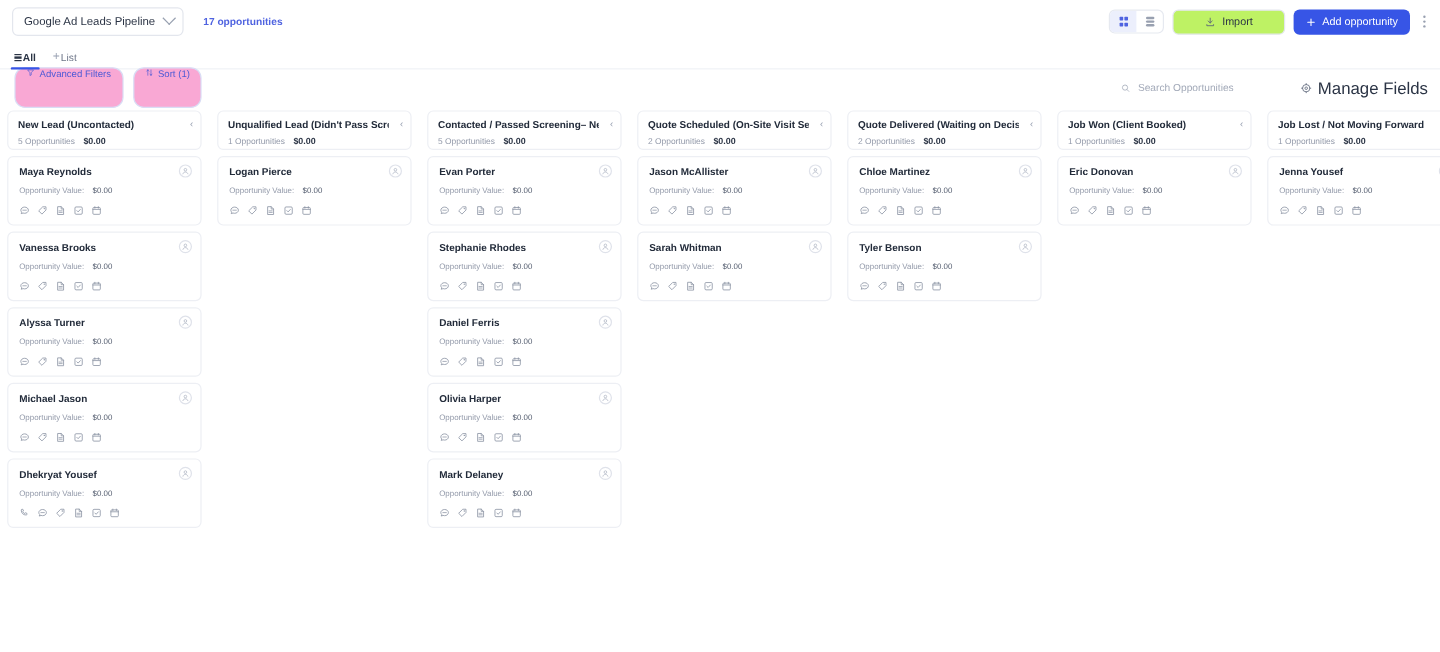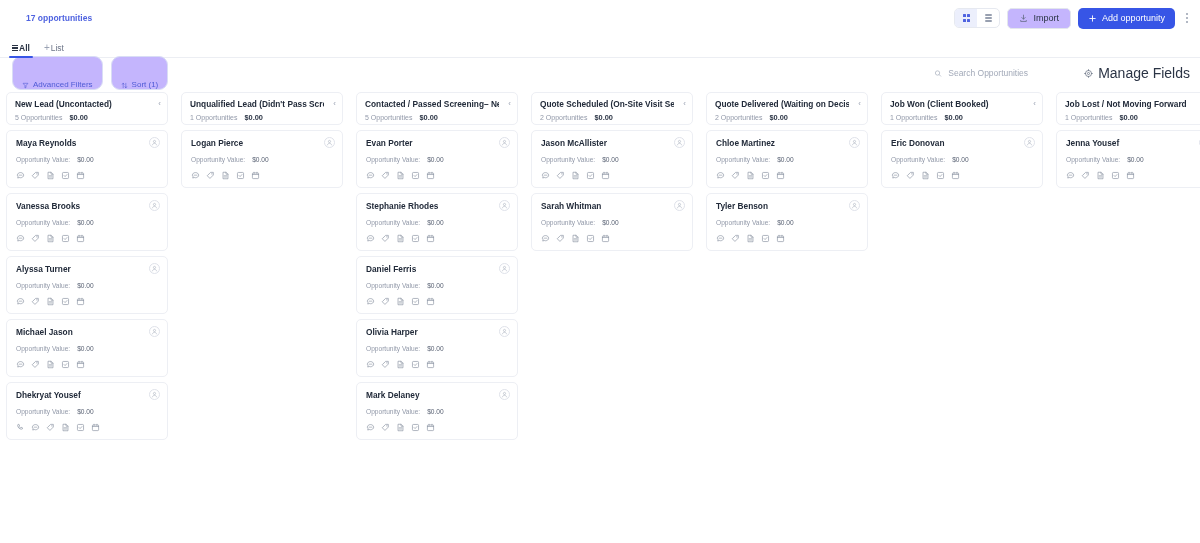--- a/index.html
+++ b/index.html
@@ -67,23 +67,23 @@
   .grid-ico { display: grid; grid-template-columns: 3.2px 3.2px; grid-template-rows: 3.2px 3.2px; gap: 1.4px; }
   .grid-ico i { background: #4f63e0; border-radius: .6px; display: block; }
   .list-ico { display: flex; flex-direction: column; gap: 1.6px; }
   .list-ico i { display: block; width: 7px; height: 1.3px; background: #98a0b0; border-radius: 1px; }
   .list-ico i:first-child { width: 7px; }
 
   .btn-import {
     display: flex; align-items: center; gap: 5px;
     height: 21px;
     border: 1px solid #e3e6ed;
-    background: #c4b5fd;
+    background: #bef264;
     border-radius: 5px;
-    padding: 0 11px;
+    padding: 0 26px;
     font-size: 9px;
     color: #2b3445;
     cursor: pointer;
   }
   .btn-add {
     display: flex; align-items: center; gap: 5px;
     height: 21px;
     background: #3755e6;
     color: #fff;
     border: none;
@@ -125,28 +125,28 @@
   .plus-ico { font-size: 10px; line-height: 1; color: #9aa2b3; }
 
   
   .filterbar {
     height: 30px;
     display: flex; align-items: center;
     padding: 0 10px 0 12px;
     background: #fff;
   }
   .pill {
-    display: flex; align-items: flex-end; gap: 4px;
+    display: flex; align-items: flex-start; gap: 4px;
     height: 34px;
     border: 1px solid #d9ddf5;
     border-radius: 9px;
     padding: 0 9px;
     font-size: 8px;
     color: #4f5bd5;
-    background: #c4b5fd;
+    background: #f9a8d4;
     margin-right: 8px;
     cursor: pointer;
     white-space: nowrap;
   }
   .filter-right { margin-left: auto; display: flex; align-items: center; gap: 14px; }
   .searchbox {
     display: flex; align-items: center; gap: 6px;
     width: 136px; height: 19px;
     border-bottom: 0px;
     font-size: 8.5px;
@@ -231,20 +231,24 @@
     display: flex; align-items: center; gap: 6px;
     margin-top: 8px;
   }
   .card-icons .ci { width: 9px; height: 9px; display: block; cursor: pointer; }
   .card-icons .ci svg { display: block; }
 </style>
 </head>
 <body>
 
 <div class="topbar">
+  <div class="pipeline-select">
+    <span class="label">Google Ad Leads Pipeline</span>
+    <span class="chev"></span>
+  </div>
   <span class="opp-count">17 opportunities</span>
 
   <div class="topbar-right">
     <div class="viewtoggle">
       <div class="vt active">
         <span class="grid-ico">
             <i></i>
             <i></i>
             <i></i>
             <i></i>

